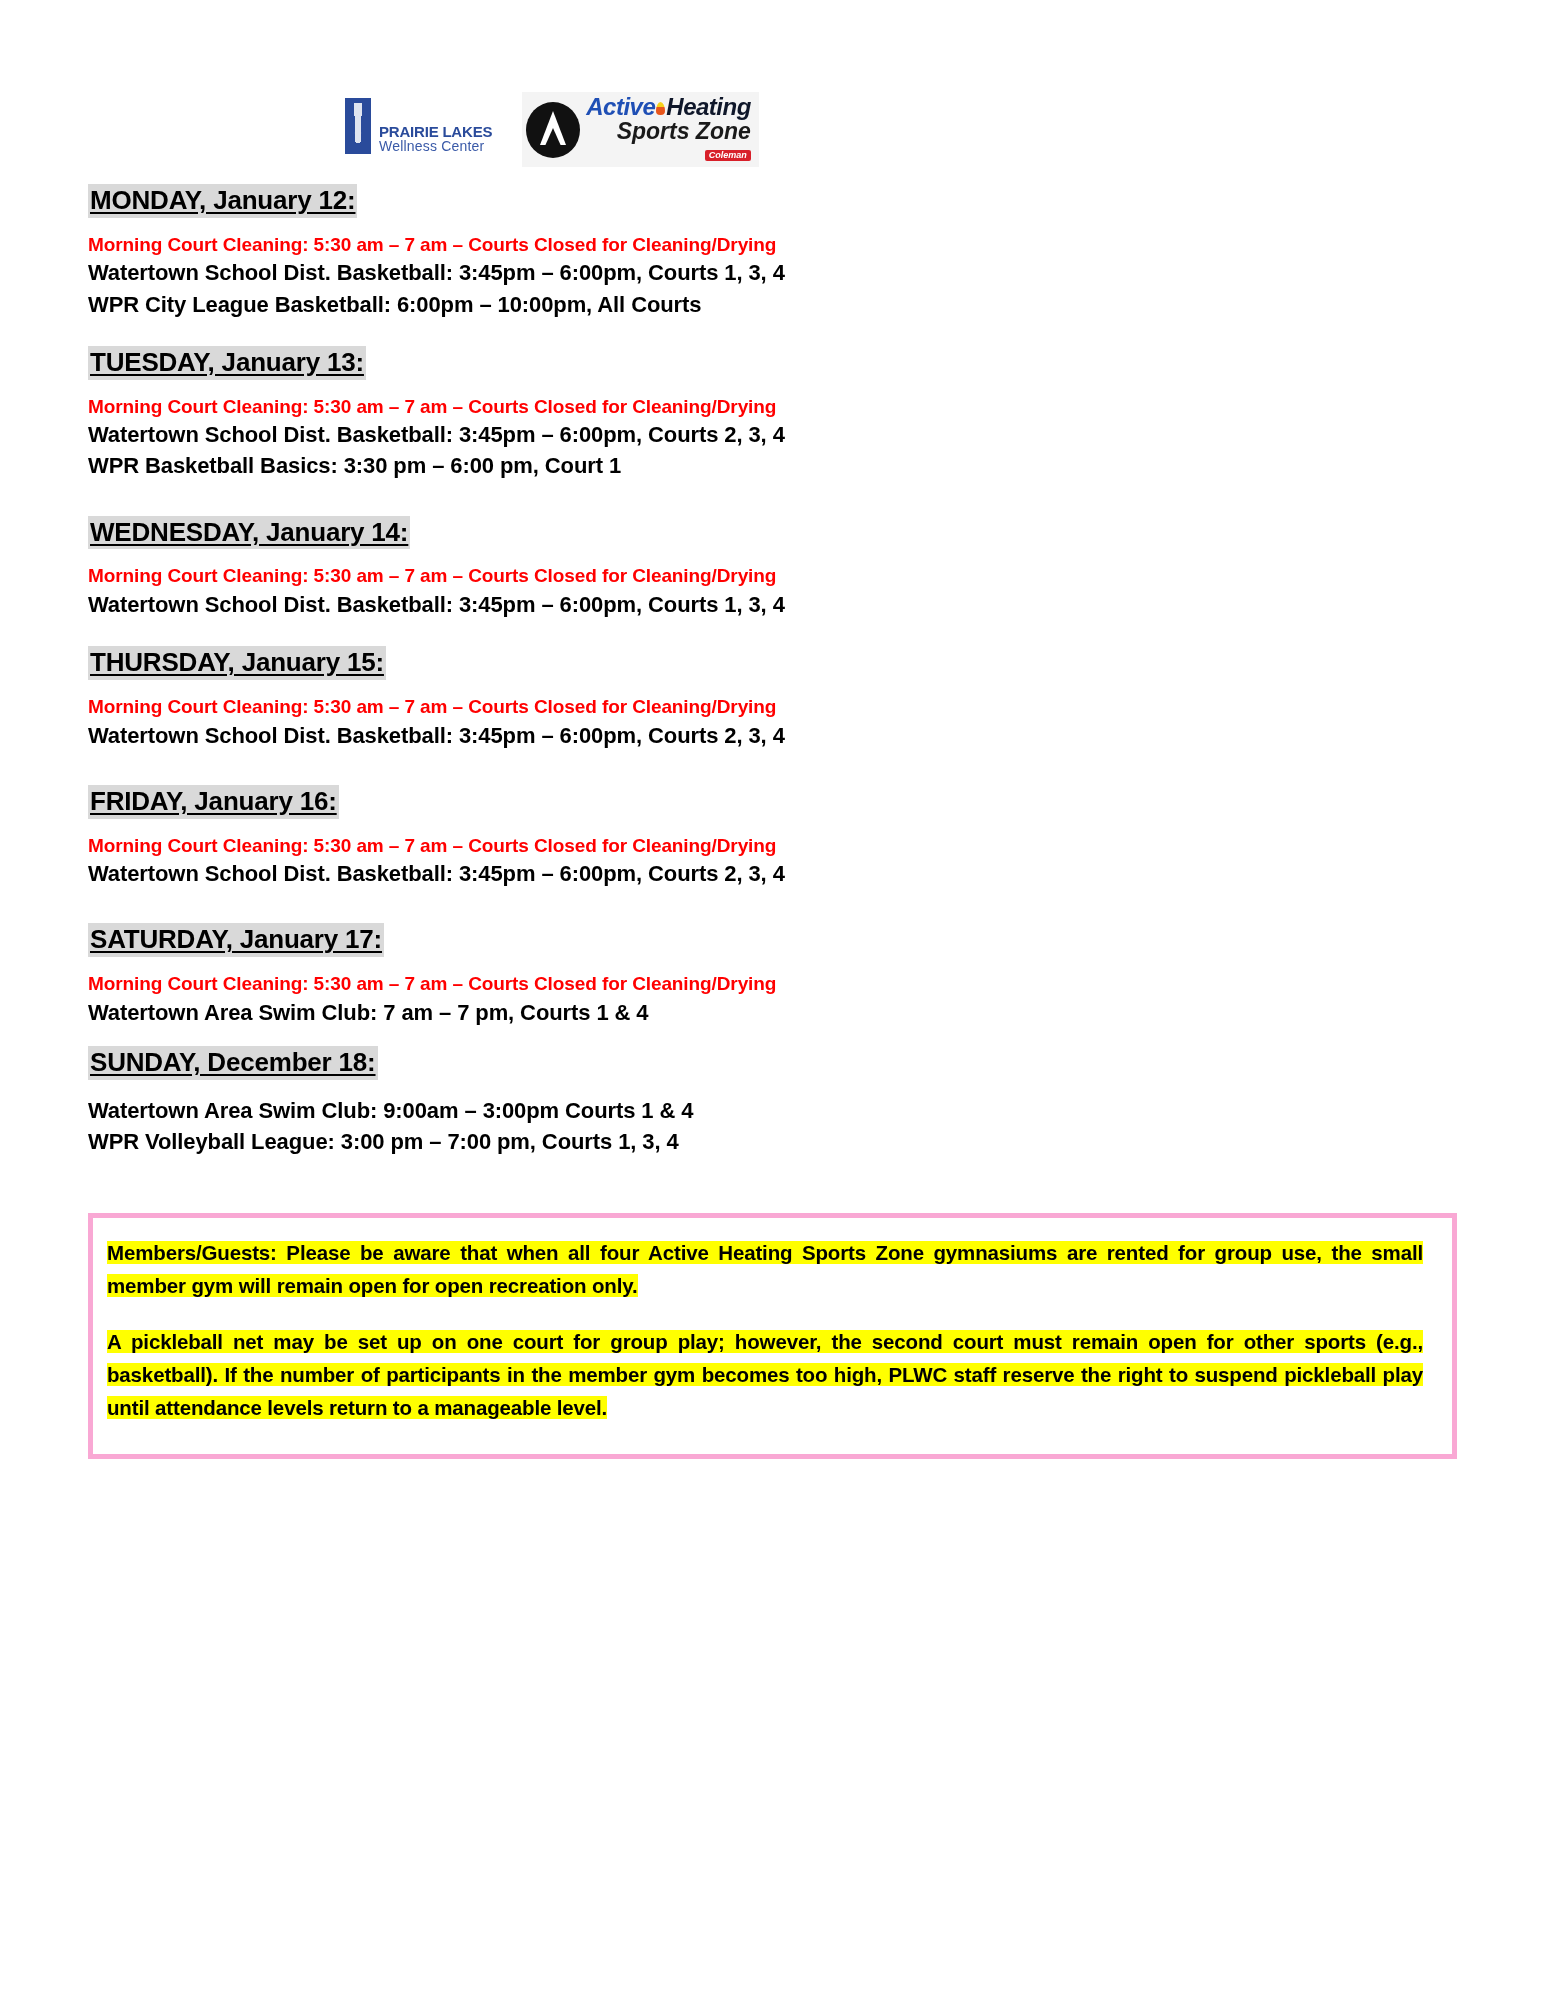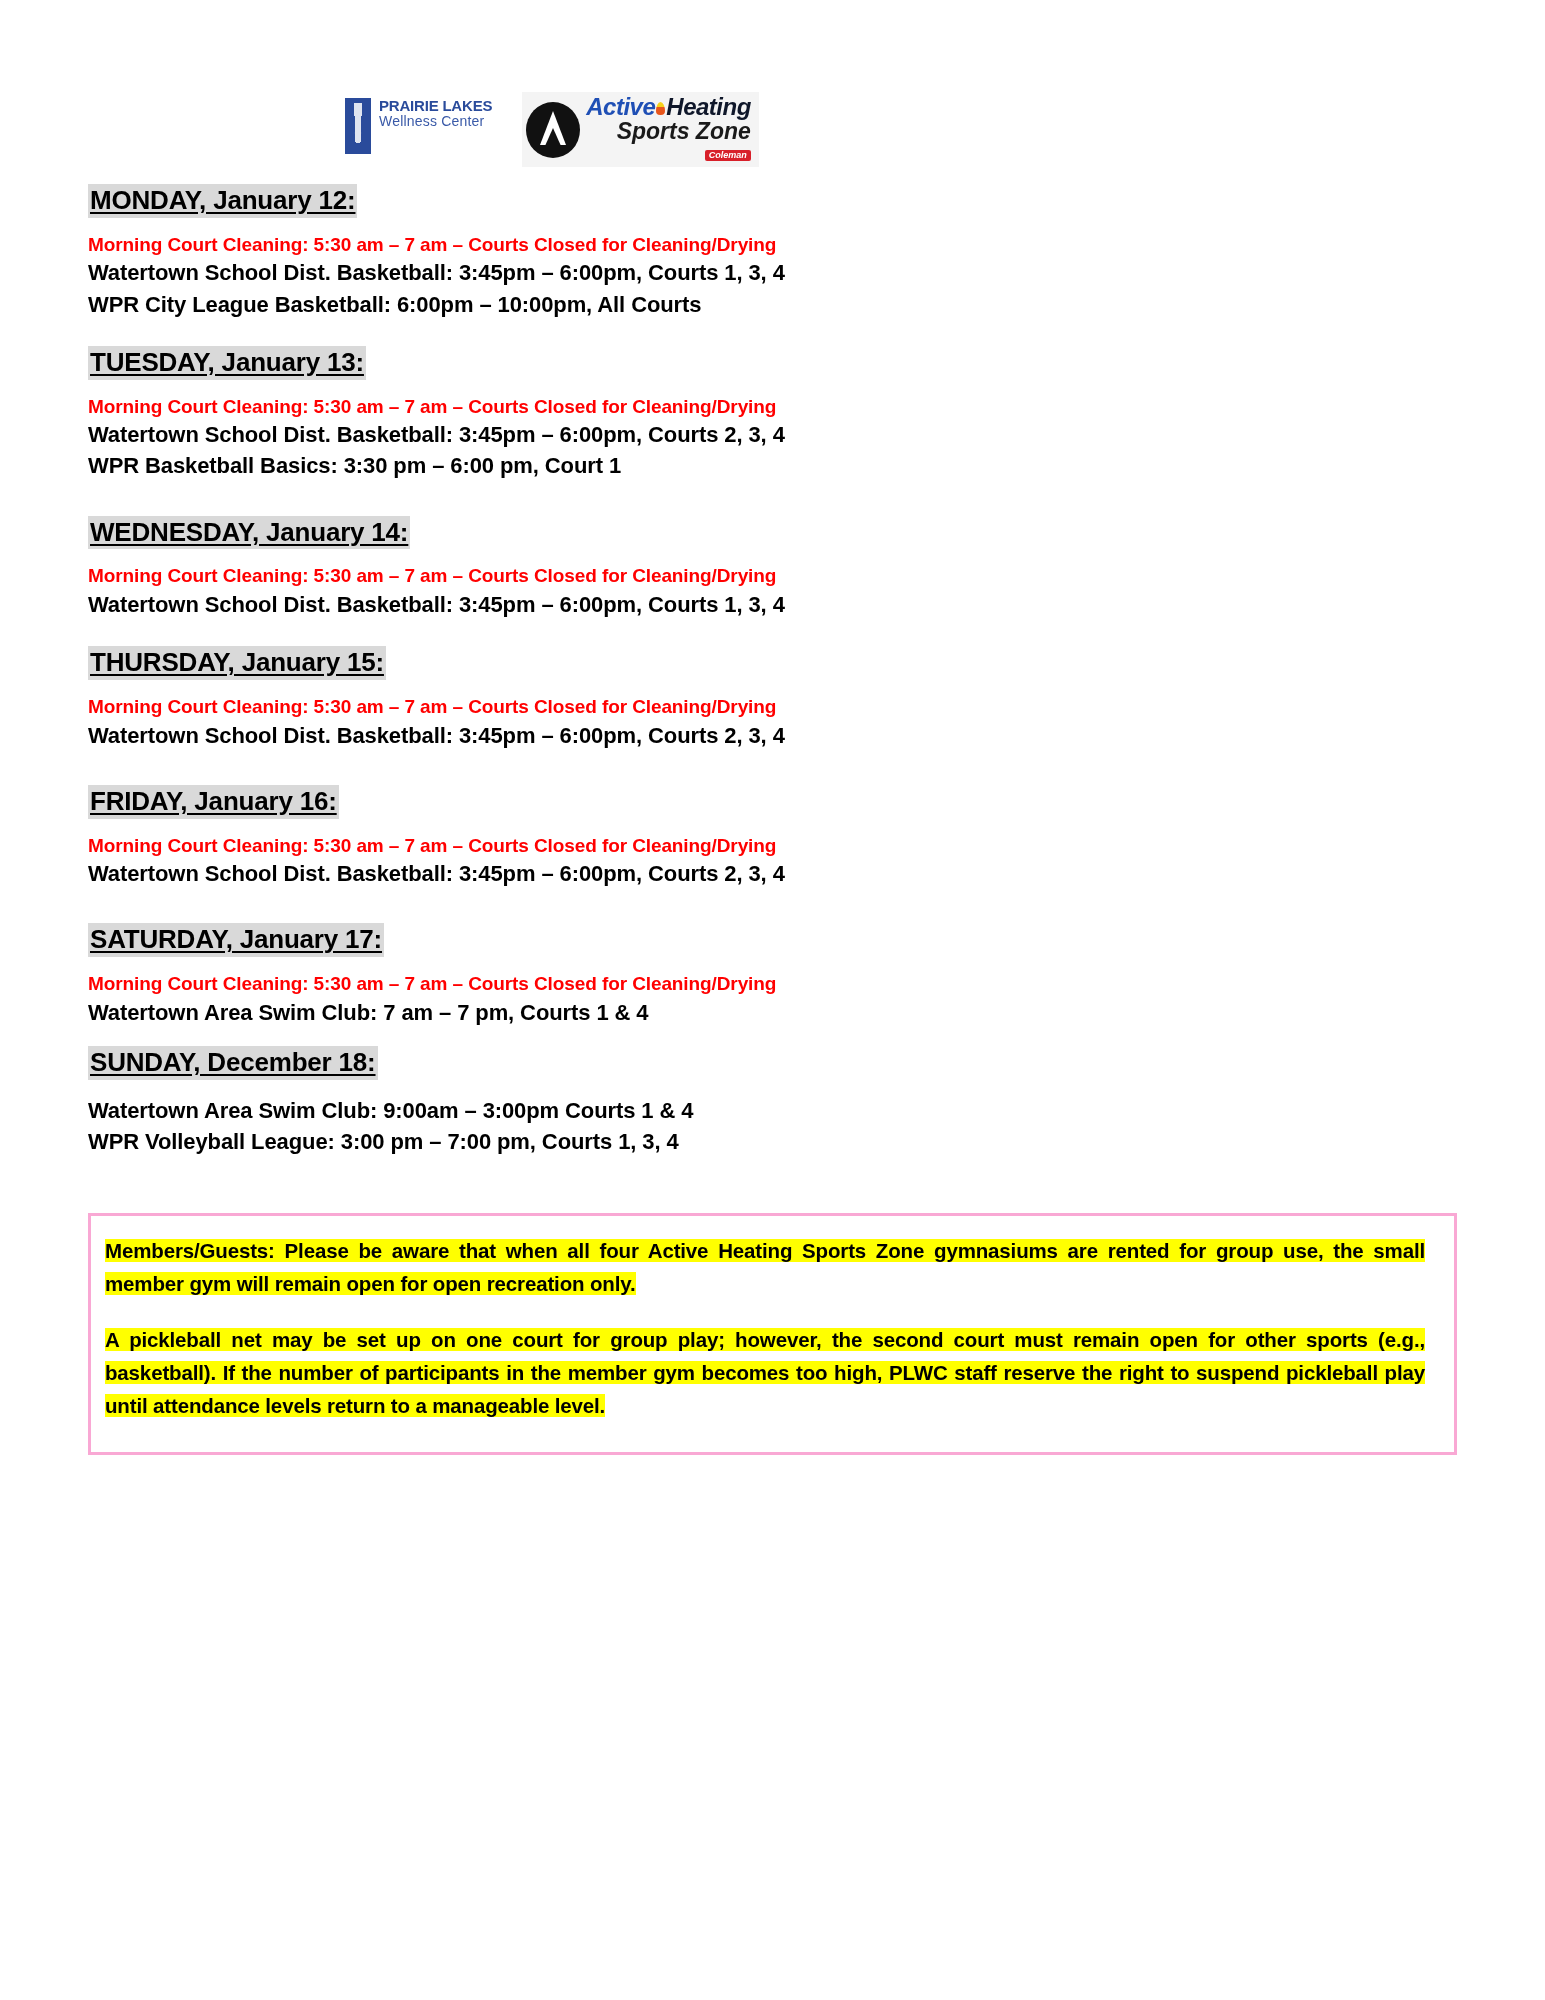--- a/index.html
+++ b/index.html
@@ -88,21 +88,21 @@
     letter-spacing: 0.9px;
     font-weight: bold;
     color: #c98a55;
     margin-top: 3px;
     line-height: 1.25;
   }
 
   
   .pl-logo {
     display: flex;
-    align-items: flex-start;
+    align-items: flex-end;
     gap: 8px;
     margin-top: 6px;
   }
   .pl-mark {
     width: 26px;
     height: 56px;
     background: #2a4b9b;
     position: relative;
     flex: none;
   }
@@ -256,21 +256,21 @@
     font-size: 19px;
     line-height: 1.3;
   }
   .gap-sm { height: 18px; }
   .gap-md { height: 26px; }
   .gap-lg { height: 34px; }
 
   
   .notice {
     margin: 0 88px;
-    border: 3px solid #f9a8d4;
+    border: 5px solid #f9a8d4;
     box-sizing: border-box;
     padding: 18px 29px 30px 14px;
     min-height: 232px;
   }
   .notice p {
     margin: 0 0 22px 0;
     font-size: 20.5px;
     font-weight: bold;
     font-family: "Liberation Sans Narrow", "Liberation Sans", sans-serif;
     line-height: 1.62;

